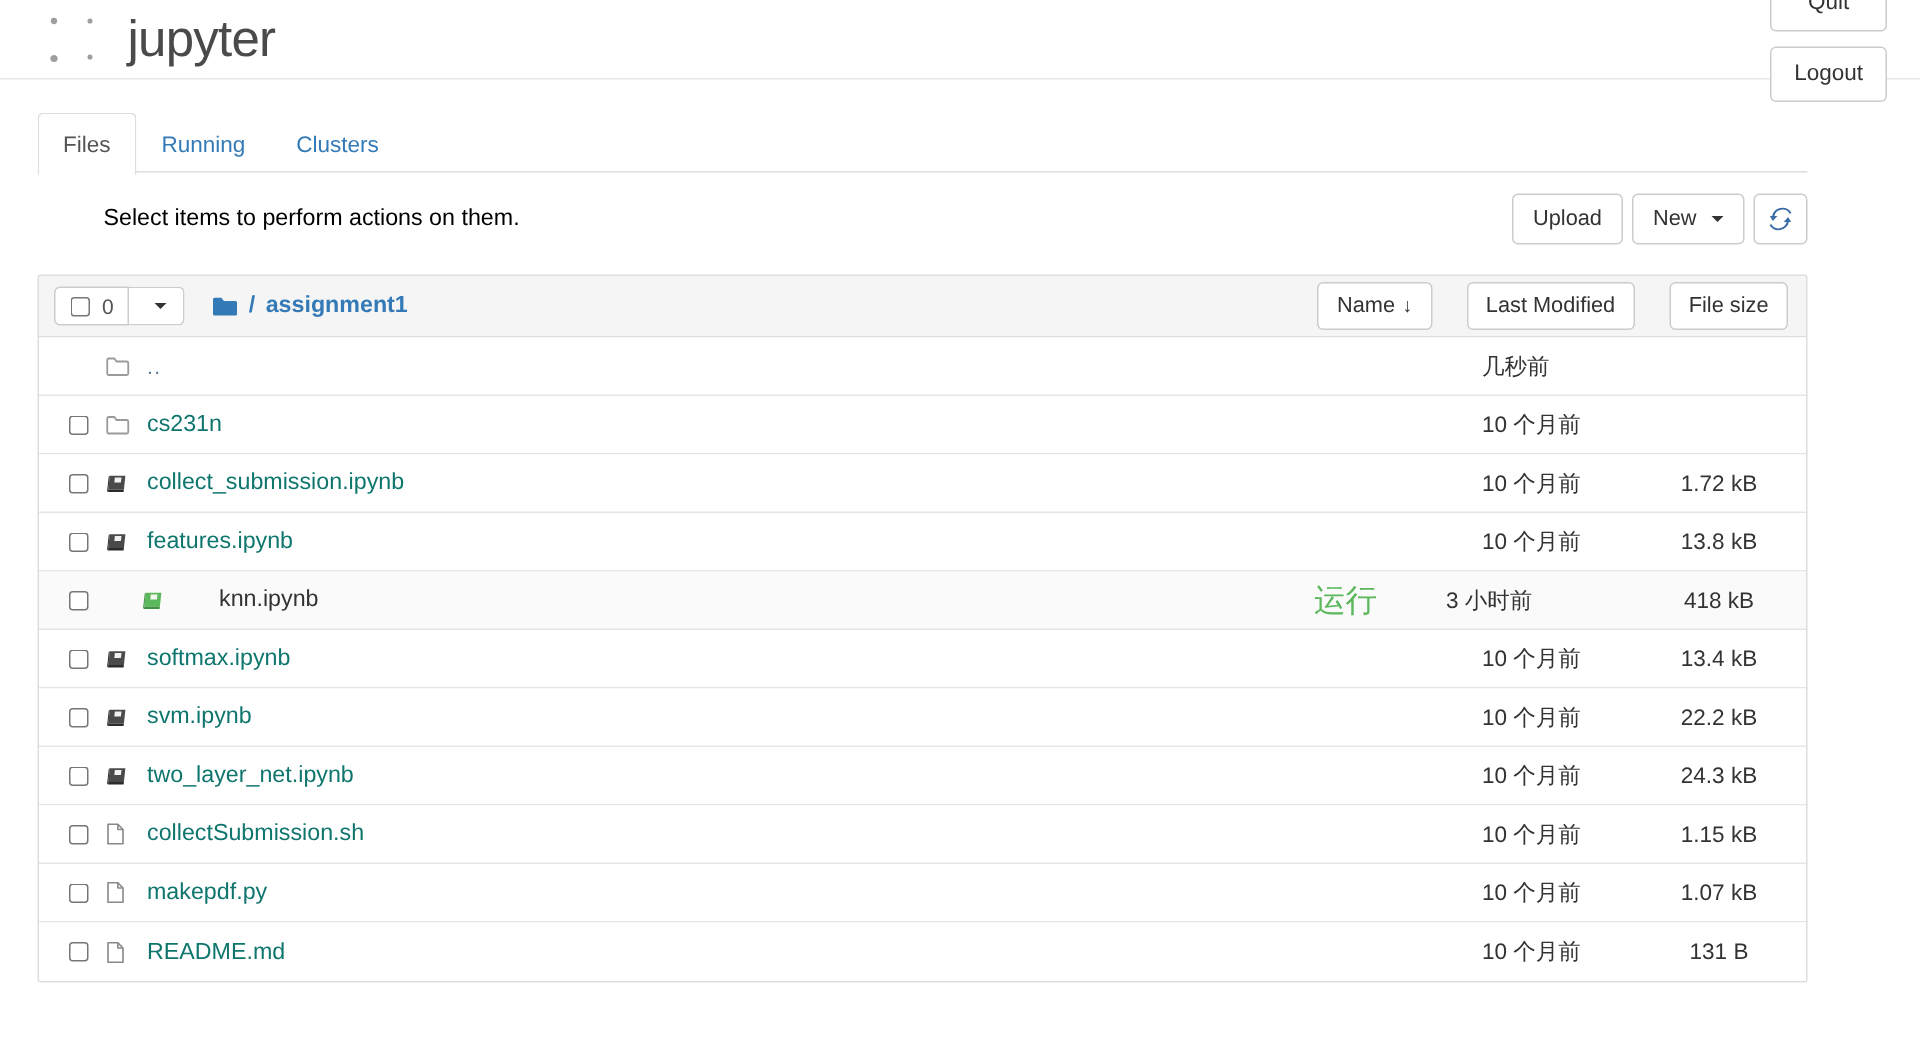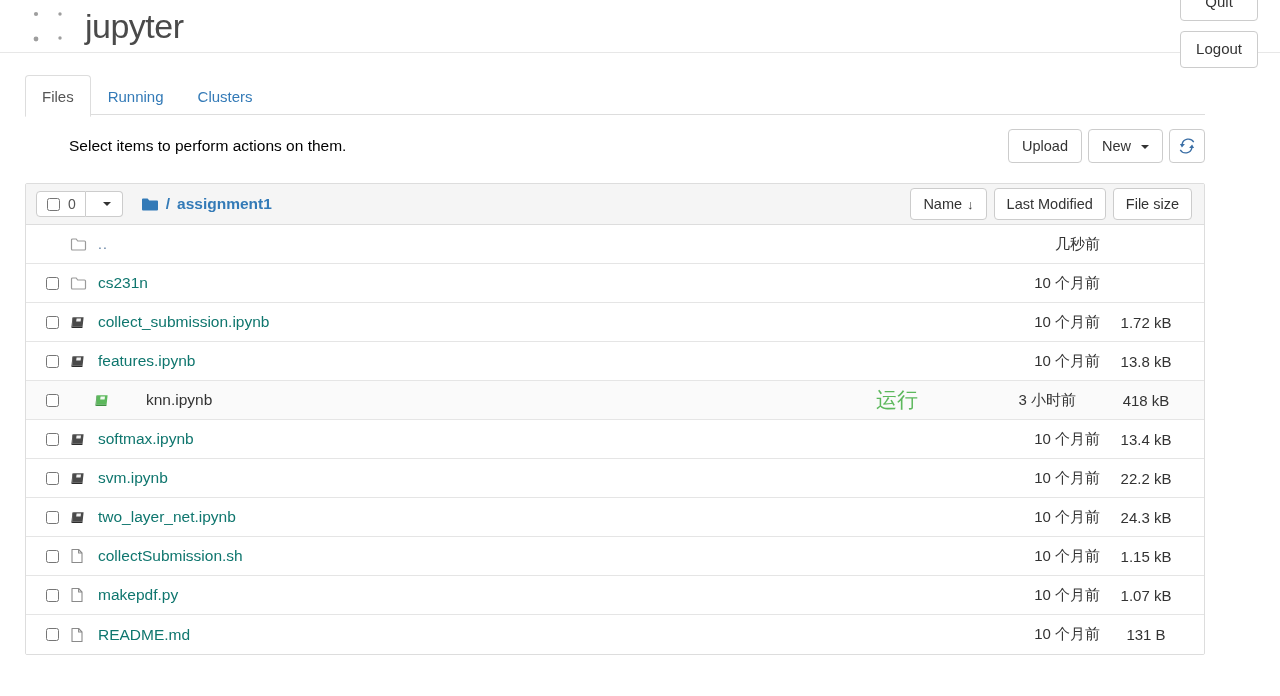--- a/index.html
+++ b/index.html
@@ -168,21 +168,21 @@
     gap: 7px;
     font-size: 15.5px;
   }
   .crumb-sep { color: #337ab7; font-weight: bold; }
   .crumb-link {
     color: #337ab7;
     font-weight: bold;
     text-decoration: none;
     cursor: pointer;
   }
-  .sort-btns { margin-left: auto; display: flex; gap: 7px; }
+  .sort-btns { margin-left: auto; display: flex; gap: 23px; }
   .sort-btn {
     background: #ffffff;
     border: 1px solid #cccccc;
     border-radius: 4px;
     font-family: "Liberation Sans", sans-serif;
     font-size: 14.5px;
     color: #333333;
     padding: 6px 12px;
     cursor: pointer;
     white-space: nowrap;
@@ -215,21 +215,21 @@
   .row-status {
     font-size: 21px;
     color: #5cb85c;
     margin-right: 22px;
     white-space: nowrap;
   }
   .row-modified {
     font-size: 15px;
     color: #333333;
     width: 112px;
-    text-align: right;
+    text-align: left;
     white-space: nowrap;
   }
   .row-size {
     font-size: 15px;
     color: #333333;
     width: 92px;
     text-align: center;
     white-space: nowrap;
   }
   .icon-svg { display: block; }

